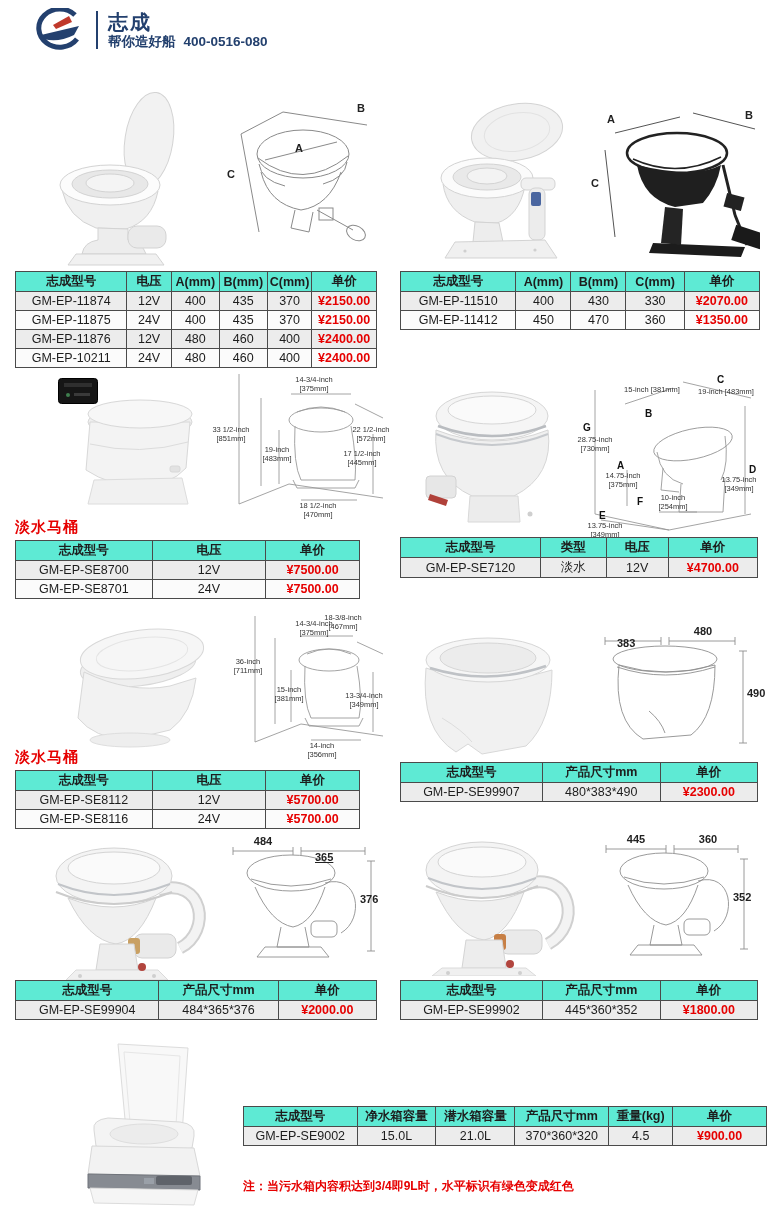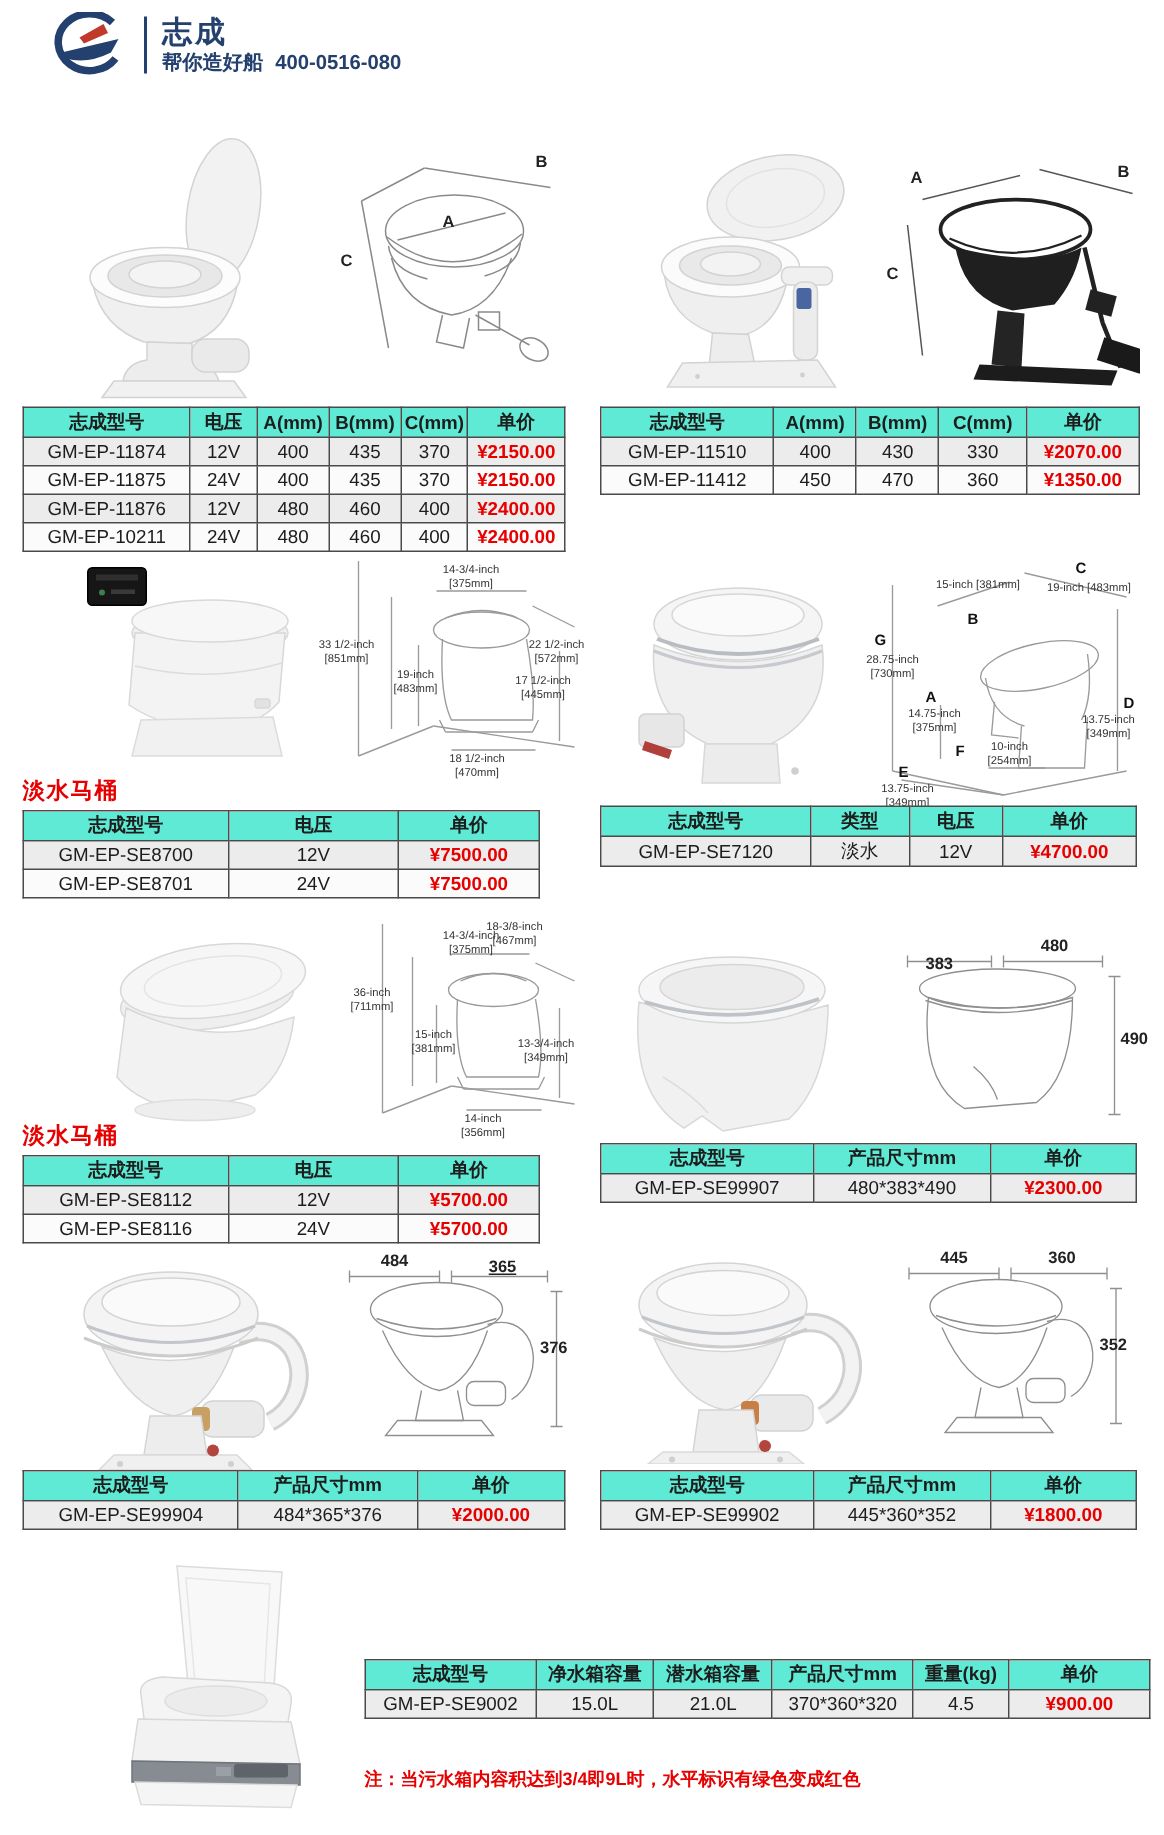--- a/index.html
+++ b/index.html
@@ -502,21 +502,21 @@
         <path d="M100 48 C134 38 140 84 116 98"></path>
         <ellipse cx="66" cy="38" rx="44" ry="18"></ellipse>
         <path d="M26 44 Q66 58 106 44"></path>
         <path d="M30 52 Q46 88 68 92 Q88 88 100 52"></path>
         <path d="M56 92 L52 112 L84 112 L80 92"></path>
         <path d="M40 112 L96 112 L104 122 L32 122 Z"></path>
         <rect x="86" y="86" width="26" height="16" rx="5"></rect>
       </g>
     </svg>
     <span class="dbig" style="left:20px;top:0px;width:36px;text-align:center;">484</span>
-    <span class="dbig" style="left:90px;top:4px;width:40px;text-align:center;text-decoration:underline;">365</span>
+    <span class="dbig" style="left:90px;top:16px;width:40px;text-align:left;text-decoration:underline;">365</span>
     <span class="dbig" style="left:135px;top:58px;">376</span>
   </div>
 
   <table class="t-3c t-s4l">
       <thead>
         <tr>
           <th>志成型号</th>
           <th>产品尺寸mm</th>
           <th>单价</th>
         </tr>

